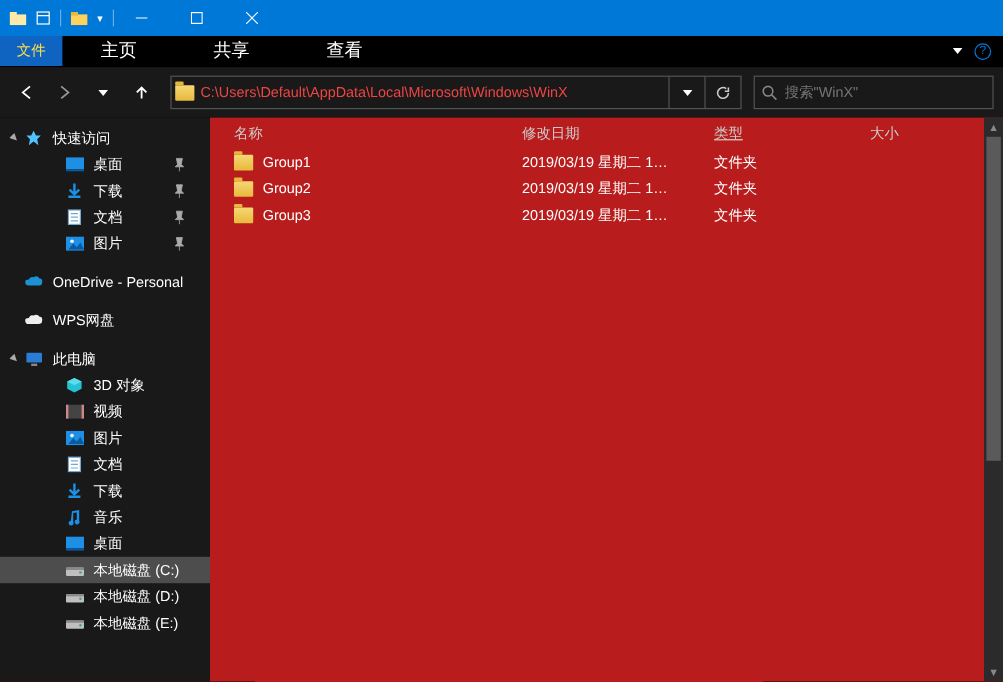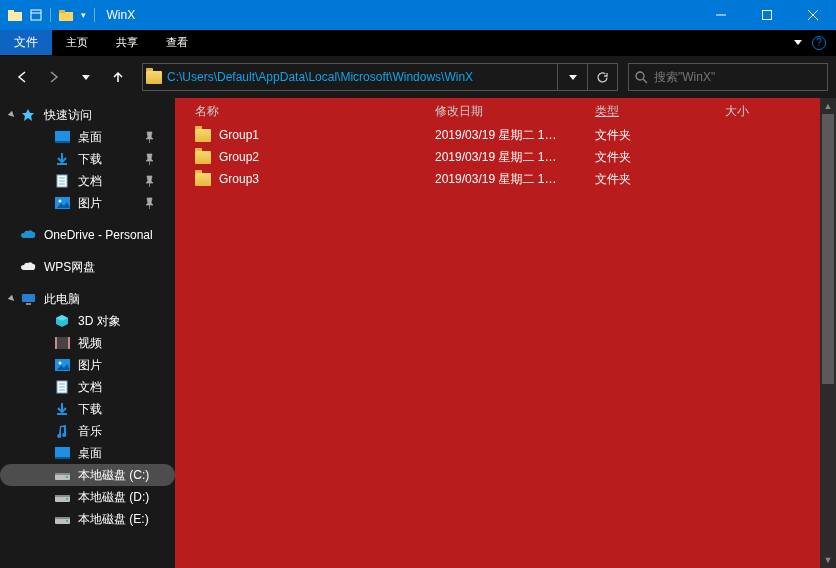--- a/index.html
+++ b/index.html
@@ -7,46 +7,46 @@
 
   
   .titlebar { height: 30px; background: #0078d7; display: flex; align-items: center; }
   .titlebar .left-icons { display: flex; align-items: center; padding-left: 8px; gap: 8px; }
   .titlebar .title { margin-left: 12px; font-size: 12px; flex: 1; }
   .win-controls { display: flex; height: 100%; }
   .win-btn { width: 46px; height: 100%; display: flex; align-items: center; justify-content: center; cursor: pointer; }
 
   
   .ribbon { height: 26px; background: #000; display: flex; align-items: stretch; border-bottom: 1px solid #000; }
-  .ribbon .file-tab { background: #0f64c2; color: #ffffff; padding: 0 14px; display: flex; align-items: center; font-size: 12px; }
-  .ribbon .tab { padding: 0 14px; display: flex; align-items: center; color: #fff; font-size: 11px; cursor: pointer; }
+  .ribbon .file-tab { background: #0f64c2; color: #fde047; padding: 0 14px; display: flex; align-items: center; font-size: 12px; }
+  .ribbon .tab { padding: 0 32px; display: flex; align-items: center; color: #fff; font-size: 15px; cursor: pointer; }
   .ribbon .spacer { flex: 1; }
   .ribbon .right { display: flex; align-items: center; padding-right: 10px; gap: 10px; color: #fff; }
   .chev-down { width:0;height:0;border-left:4px solid transparent;border-right:4px solid transparent;border-top:5px solid #fff; display:inline-block; }
   .help-circle { width: 14px; height: 14px; border: 1px solid #0078d7; border-radius: 50%; display: inline-flex; align-items: center; justify-content: center; font-size: 10px; color: #0078d7; }
 
   
   .toolbar { height: 42px; background: #191919; display: flex; align-items: center; padding: 0 8px; gap: 4px; }
   .nav-btn { width: 28px; height: 28px; display: flex; align-items: center; justify-content: center; cursor: pointer; color:#fff; }
   .nav-btn.disabled { opacity: 0.55; }
   .addr-wrap { flex: 1; display: flex; align-items: center; height: 28px; border: 1px solid #535353; background: #191919; margin: 0 6px; }
   .addr-icon { width: 22px; display: flex; align-items: center; justify-content: center; }
-  .addr-input { flex:1; background: transparent; border: none; outline: none; color: #0ea5e9; font-size: 12px; height: 100%; padding: 0 2px; }
+  .addr-input { flex:1; background: transparent; border: none; outline: none; color: #ef4444; font-size: 12px; height: 100%; padding: 0 2px; }
   .addr-right { display: flex; align-items: center; }
   .addr-btn { width: 30px; height: 26px; display: flex; align-items: center; justify-content: center; border-left: 1px solid #535353; cursor: pointer; }
   .search-wrap { width: 200px; height: 28px; border: 1px solid #535353; background: #191919; display: flex; align-items: center; padding: 0 6px; gap:6px; }
   .search-input { flex:1; background: transparent; border: none; outline: none; color: #888; font-size: 12px; }
 
   
   .main { display: flex; height: calc(568px - 30px - 26px - 42px); }
   .sidebar { width: 175px; background: #191919; padding: 6px 0; overflow: hidden; position: relative; }
   .side-group { padding-bottom: 10px; }
   .side-item { display: flex; align-items: center; height: 22px; padding-left: 20px; color: #fff; cursor: pointer; white-space: nowrap; overflow:hidden; }
   .side-item.child { padding-left: 54px; position: relative; }
-  .side-item.selected { background: #4d4d4d; border-radius: 11px; }
+  .side-item.selected { background: #4d4d4d; }
   .side-item .si-icon { width: 16px; height:16px; margin-right: 8px; display:inline-flex; align-items:center; justify-content:center; flex-shrink:0; }
   .side-item .pin { position: absolute; right: 20px; width: 10px; color:#9a9a9a; }
   .expand { width: 12px; height: 12px; display:inline-flex; align-items:center; justify-content:center; margin-right:2px; margin-left:-14px; }
 
   .content { flex:1; background: #b91c1c; position: relative; }
   .columns { display: flex; height: 26px; align-items: center; color: #ccc; font-size: 12px; padding-left: 20px; border-bottom: 0; }
   .col { padding-right: 12px; }
   .col.name { width: 240px; }
   .col.date { width: 160px; }
   .col.type { width: 130px; text-decoration: underline; }
@@ -89,21 +89,20 @@
     <span style="width:1px;height:14px;background:rgba(255,255,255,0.4)"></span>
     <span>
         <svg width="14" height="12">
           <rect x="0" y="3" width="14" height="9" fill="#ffd35a"></rect>
           <rect x="0" y="1" width="6" height="3" fill="#e6b93c"></rect>
         </svg>
       </span>
     <span style="color:#fff;font-size:9px">▾</span>
     <span style="width:1px;height:14px;background:rgba(255,255,255,0.4)"></span>
   </div>
-  <div class="title">WinX</div>
   <div class="win-controls">
     <div class="win-btn">
         <svg width="10" height="10">
           <line x1="0" y1="5" x2="10" y2="5" stroke="#fff" stroke-width="1"></line>
         </svg>
       </div>
     <div class="win-btn">
         <svg width="10" height="10">
           <rect x="0.5" y="0.5" width="9" height="9" fill="none" stroke="#fff" stroke-width="1"></rect>
         </svg>

